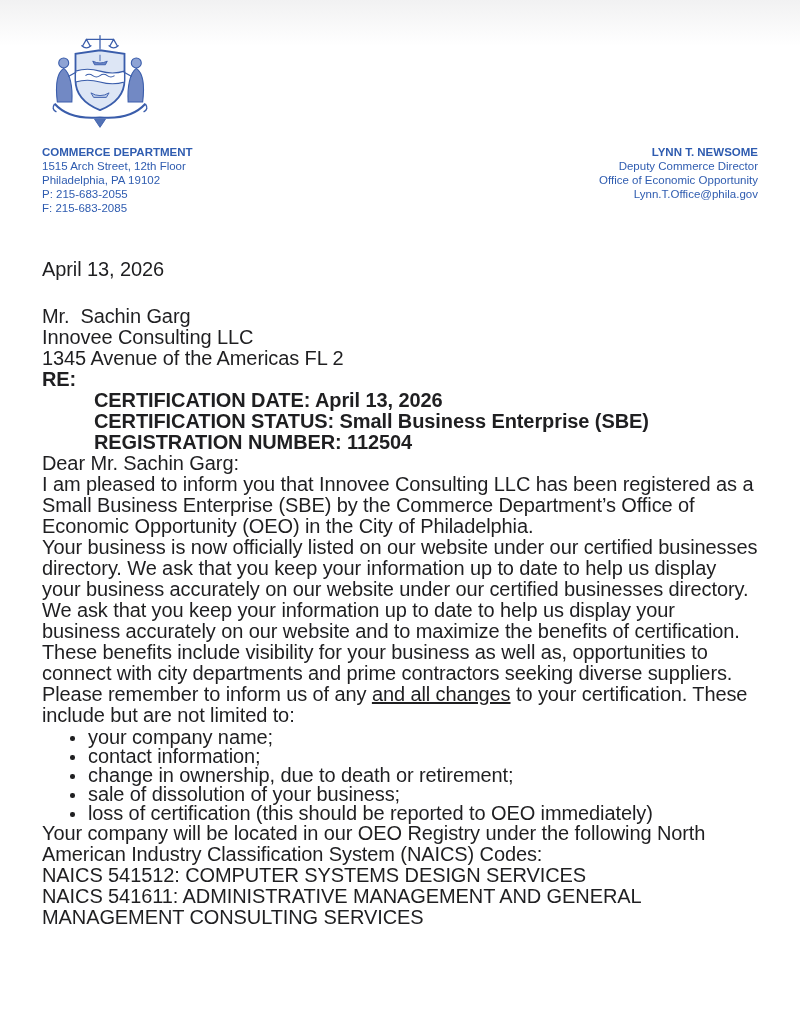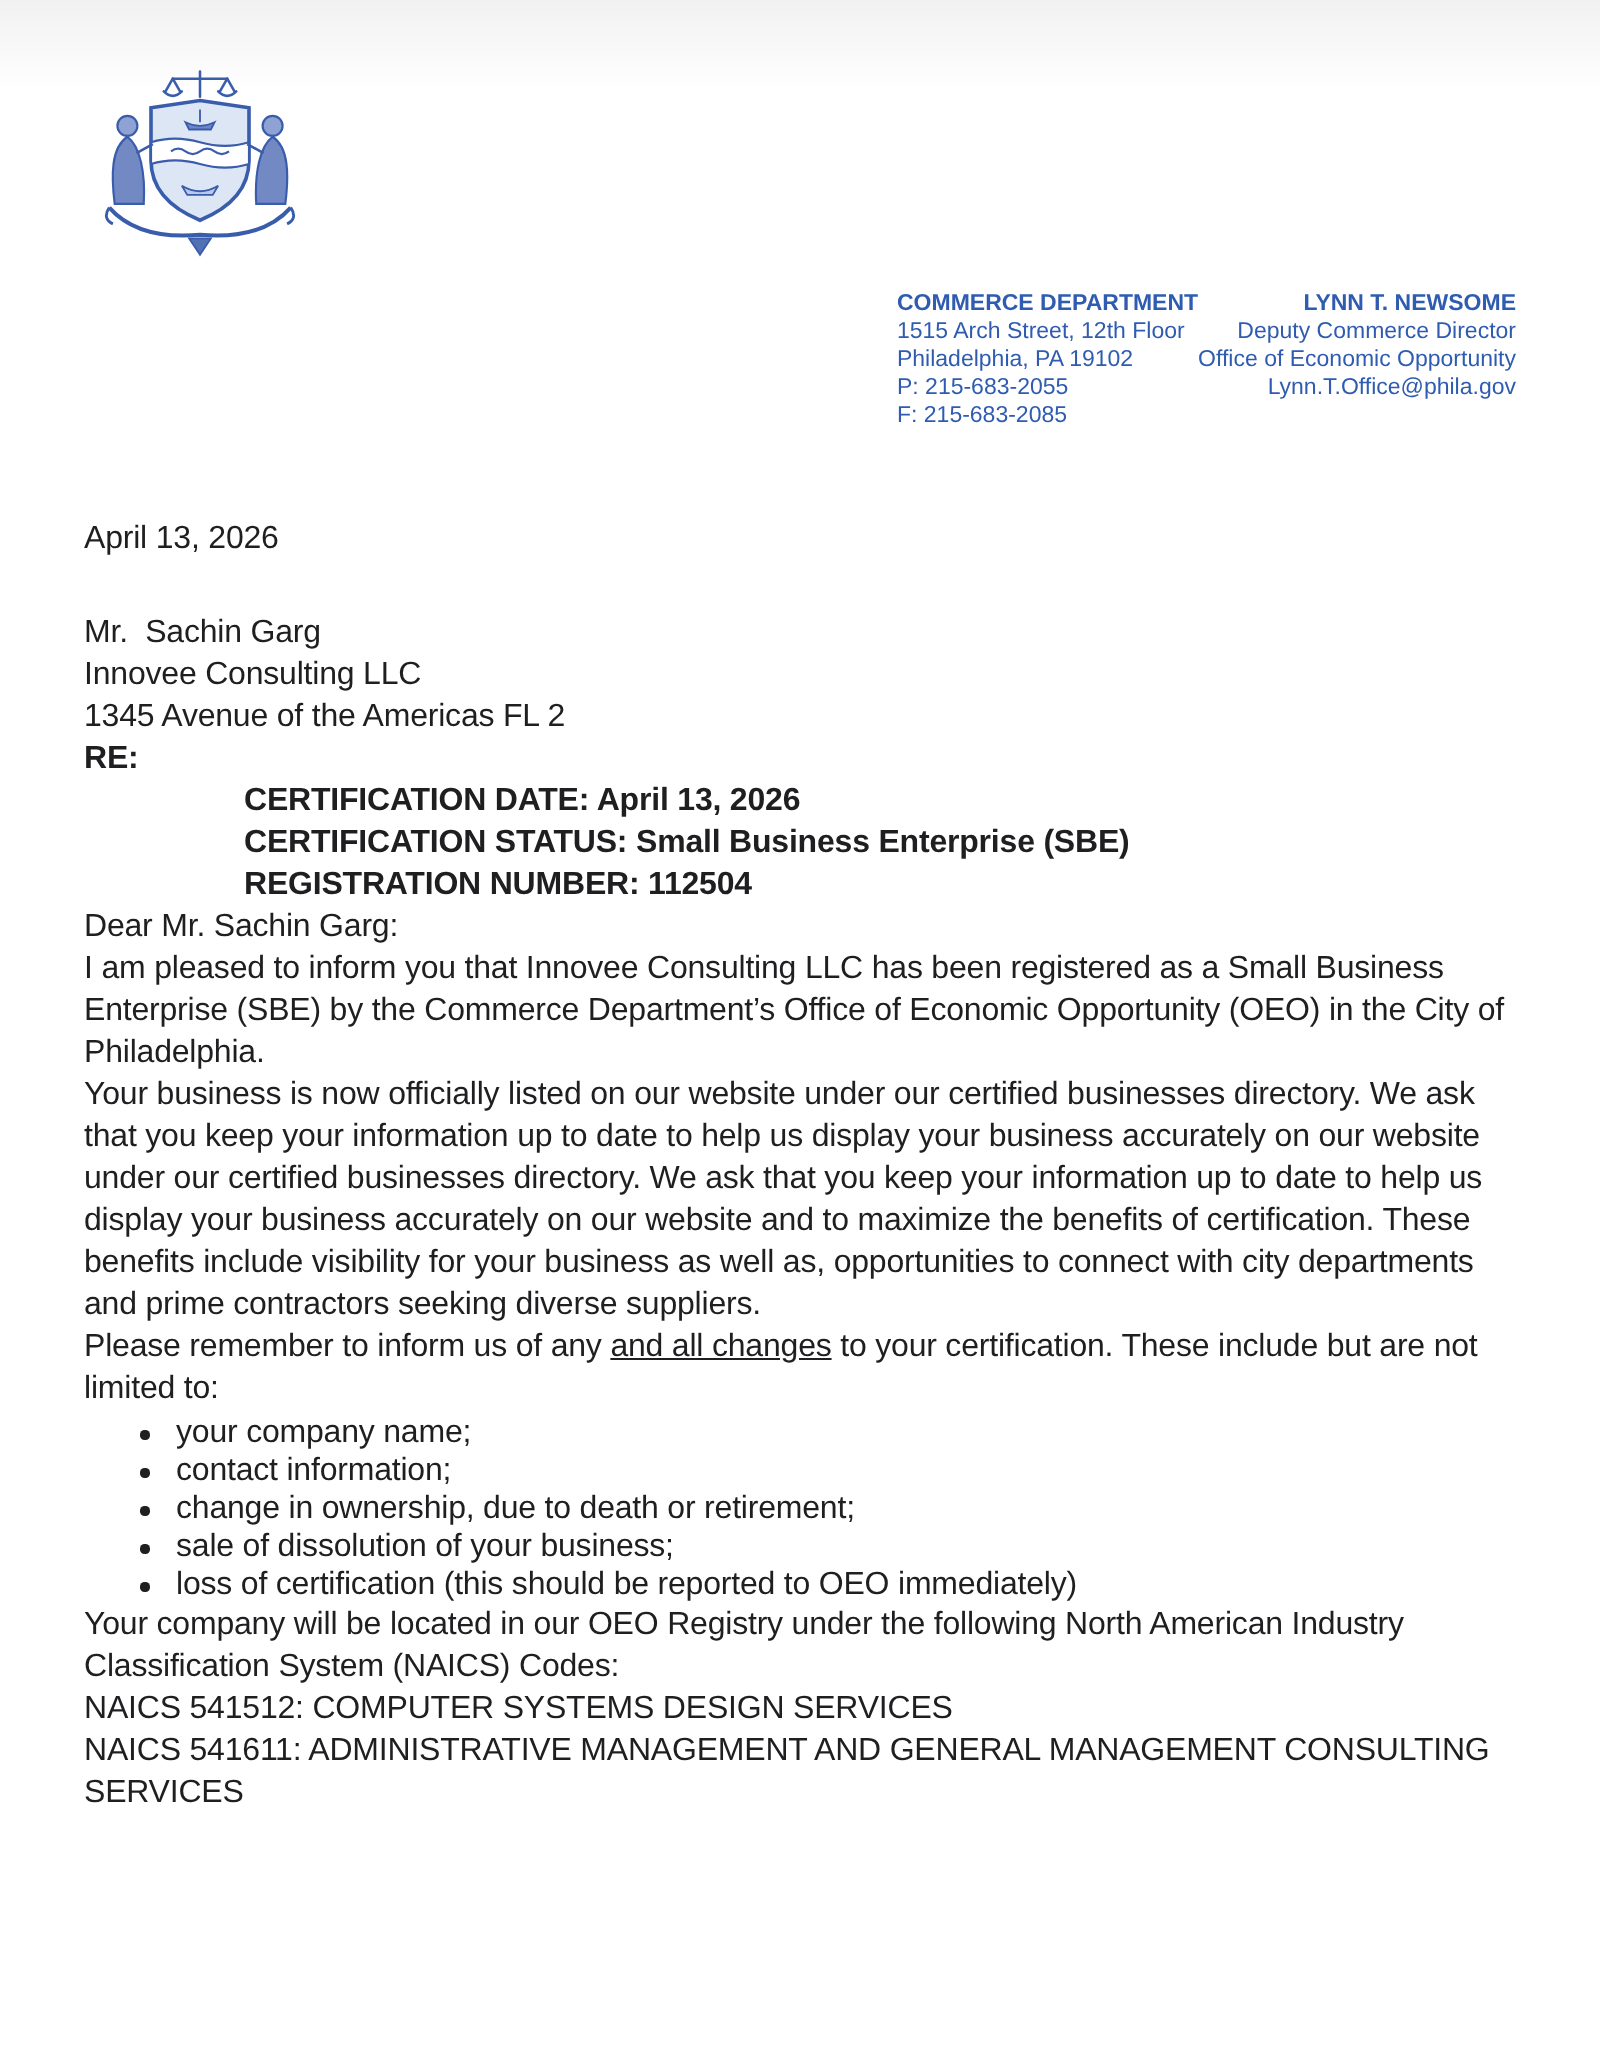--- a/index.html
+++ b/index.html
@@ -27,41 +27,41 @@
     font-size: 30px;
     line-height: 32px;
     color: #274f9e;
     letter-spacing: 15px;
     word-spacing: 14px;
     white-space: nowrap;
   }
   .contact-row {
     margin-top: 14px;
     display: flex;
-    justify-content: flex-end;
+    justify-content: space-between;
     font-size: 11.5px;
     line-height: 14px;
     color: #2f5cb0;
   }
   .contact-right { text-align: right; }
   .contact-bold { font-weight: bold; }
 
   
   .letter-body {
     padding: 0 42px;
-    font-size: 16px;
+    font-size: 20px;
     line-height: 21px;
     letter-spacing: -0.1px;
   }
   .letter-body p { margin: 0; }
   .date-line { margin-top: 44px; }
   .recipient { margin-top: 26px; }
   .recipient div, .pre { white-space: pre-wrap; }
   .re-block { margin-top: 0; font-weight: bold; }
-  .re-items { margin-left: 80px; }
+  .re-items { margin-left: 52px; }
   .salutation { margin-top: 16px; }
   .p1 { margin-top: 5px; }
   .p2 { margin-top: 9px; }
   .p3 { margin-top: 4px; }
   .underline { text-decoration: underline; }
   ul.changes-list {
     list-style: none;
     margin: 2px 0 0 0;
     padding: 0;
   }

